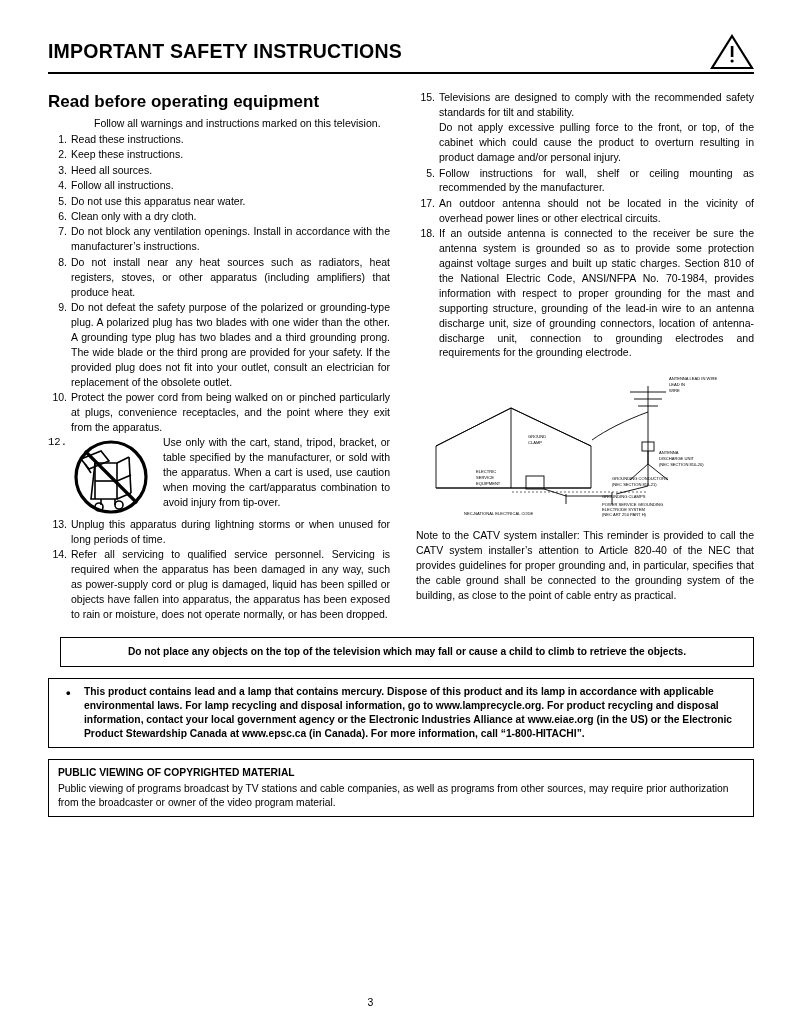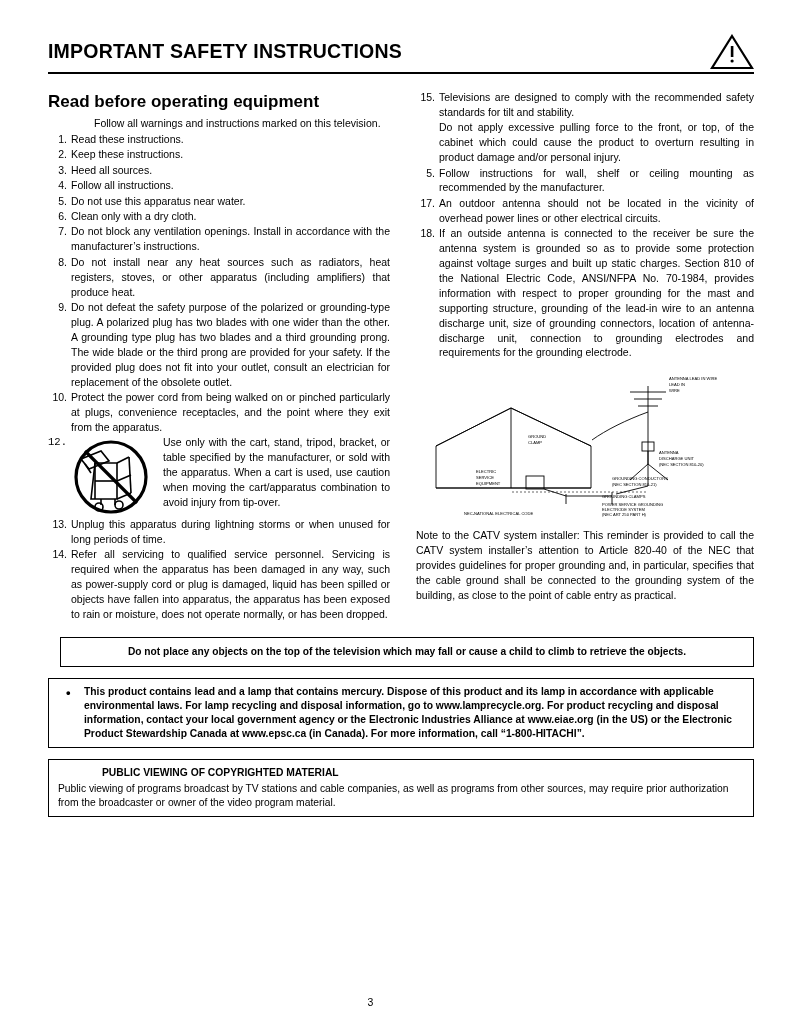--- a/index.html
+++ b/index.html
@@ -150,21 +150,20 @@
   }
   .bullet-box .bullet {
     position: absolute;
     left: 8px;
     top: -1px;
     font-size: 13px;
   }
   .box-title {
     font-weight: bold;
     margin-bottom: 1px;
-    margin-left: 44px;
   }
   .box-body { font-weight: normal; }
 
   .page-num {
     position: absolute;
     left: 0;
     right: 0;
     bottom: 28px;
     text-align: center;
     font-size: 10.5px;

